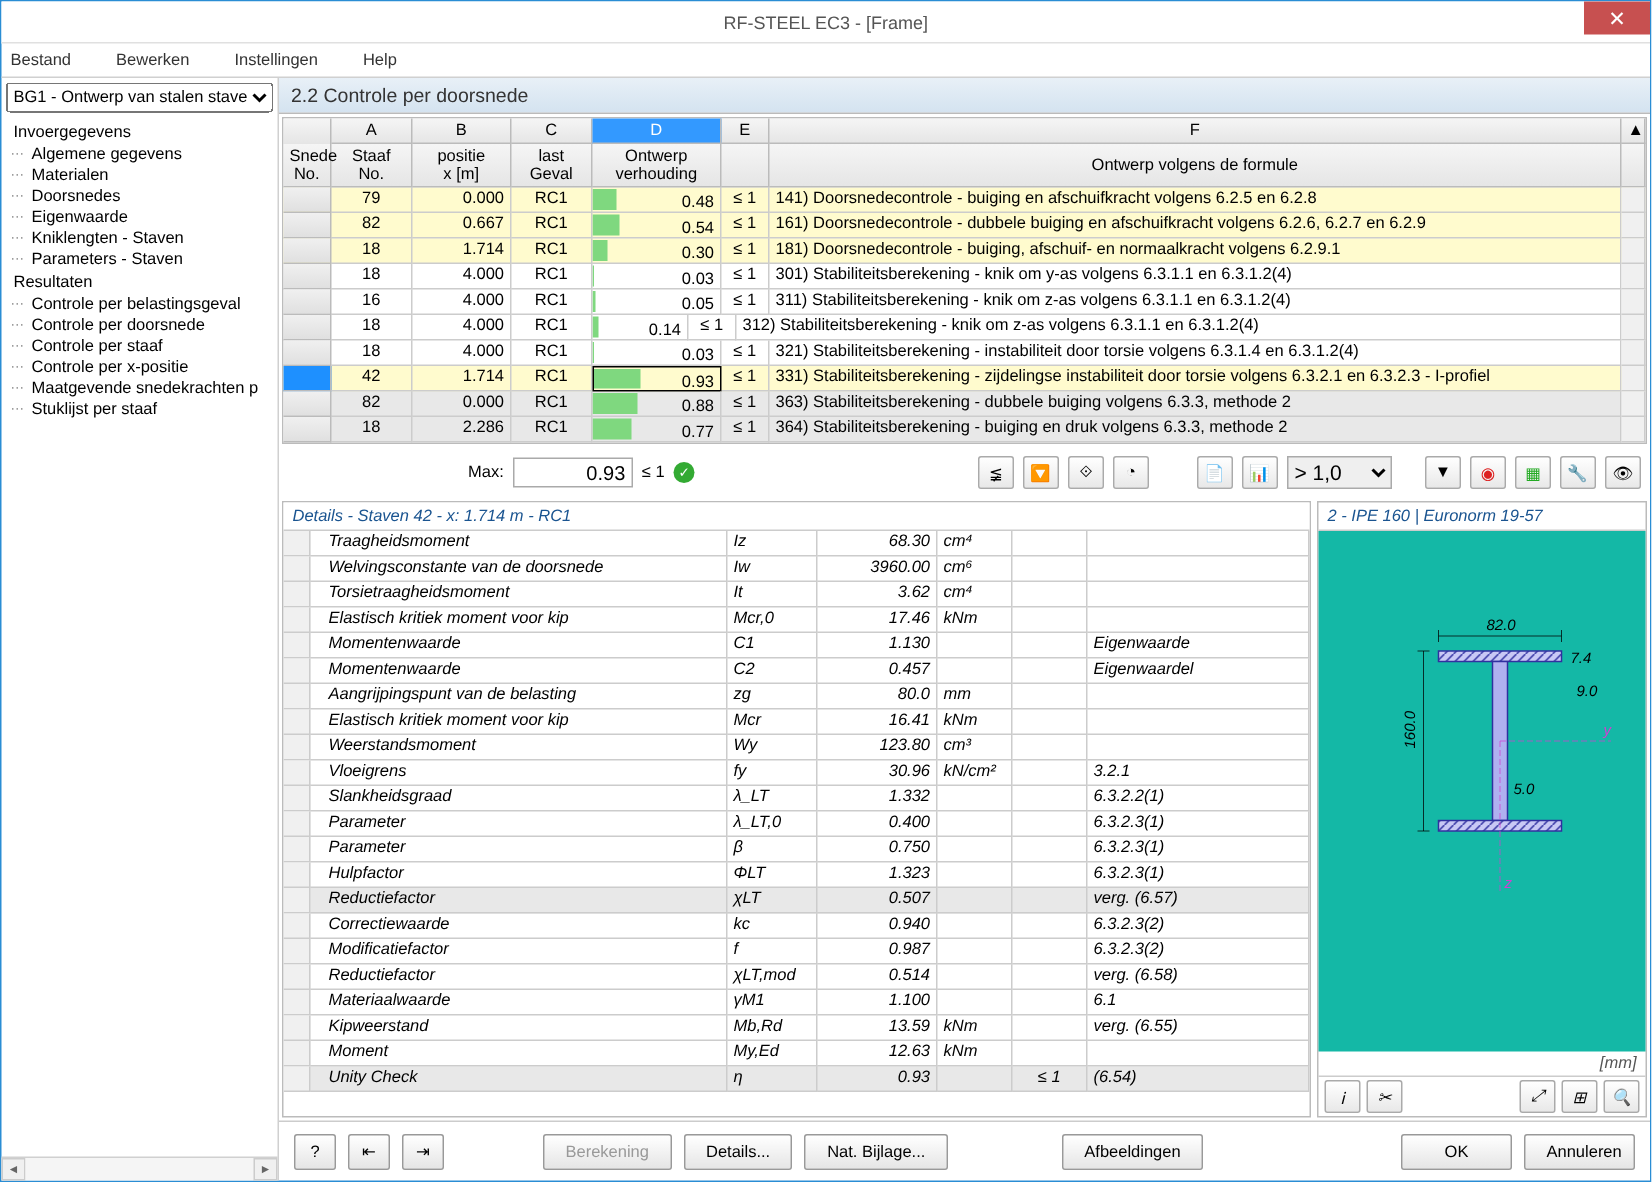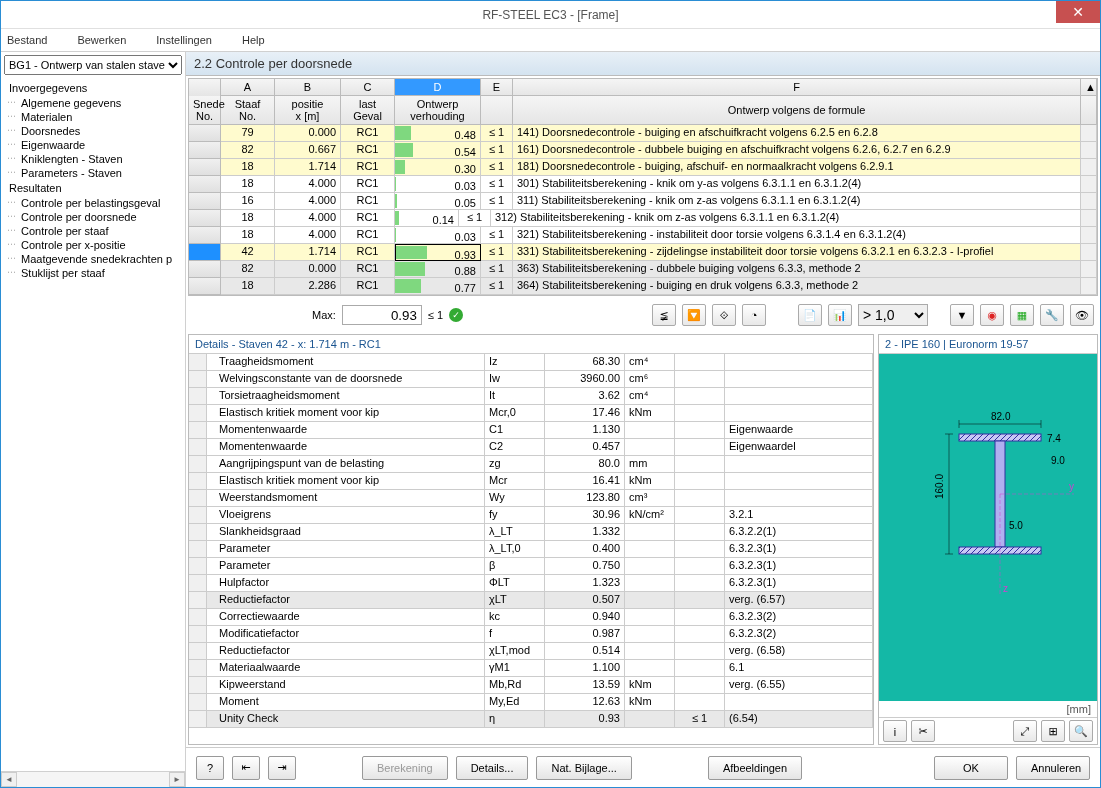--- a/index.html
+++ b/index.html
@@ -36,21 +36,21 @@
 .row-selector.selected { background: #1e90ff; }
 .bar-cell { position: relative; padding: 0; }
 .bar-fill { position: absolute; left: 0; top: 1px; bottom: 1px; background: #7fd87f; }
 .bar-text { position: absolute; right: 4px; top: 4px; }
 .toolbar { display: flex; align-items: center; padding: 6px; gap: 6px; }
 .toolbar-label { margin-left: 120px; }
 .toolbar-input { width: 80px; height: 20px; border: 1px solid #aaa; text-align: right; padding: 0 4px; }
 .check-icon { width: 14px; height: 14px; background: #3a3; border-radius: 50%; display: inline-flex; align-items: center; justify-content: center; color: #fff; font-size: 9px; }
 .tool-btn { width: 24px; height: 22px; border: 1px solid #aaa; background: linear-gradient(#fff,#e8e8e8); display: inline-flex; align-items: center; justify-content: center; font-size: 11px; cursor: default; border-radius: 2px; }
 .tool-select { height: 22px; border: 1px solid #aaa; font-size: 14px; }
-.lower { flex: 1; display: flex; margin: 2px; gap: 4px; min-height: 0; }
+.lower { flex: 1; display: flex; margin: 2px; gap: 4px; min-height: 0; font-style: italic; }
 .details-panel { flex: 1; border: 1px solid #bbb; display: flex; flex-direction: column; min-width: 0; }
 .details-header { background: #fff; padding: 3px 6px; color: #1a5490; border-bottom: 1px solid #ccc; }
 .details-grid { flex: 1; overflow: auto; }
 .details-row { display: flex; height: 17px; }
 .details-row.gray { background: #e8e8e8; }
 .details-cell { border-right: 1px solid #ccc; border-bottom: 1px solid #ccc; padding: 1px 4px; font-size: 11px; overflow: hidden; white-space: nowrap; }
 .dc-tree { width: 18px; background: #f0f0f0; text-align: center; color: #666; }
 .dc-label { width: 278px; padding-left: 12px; }
 .dc-sym { width: 60px; }
 .dc-val { width: 80px; text-align: right; }

